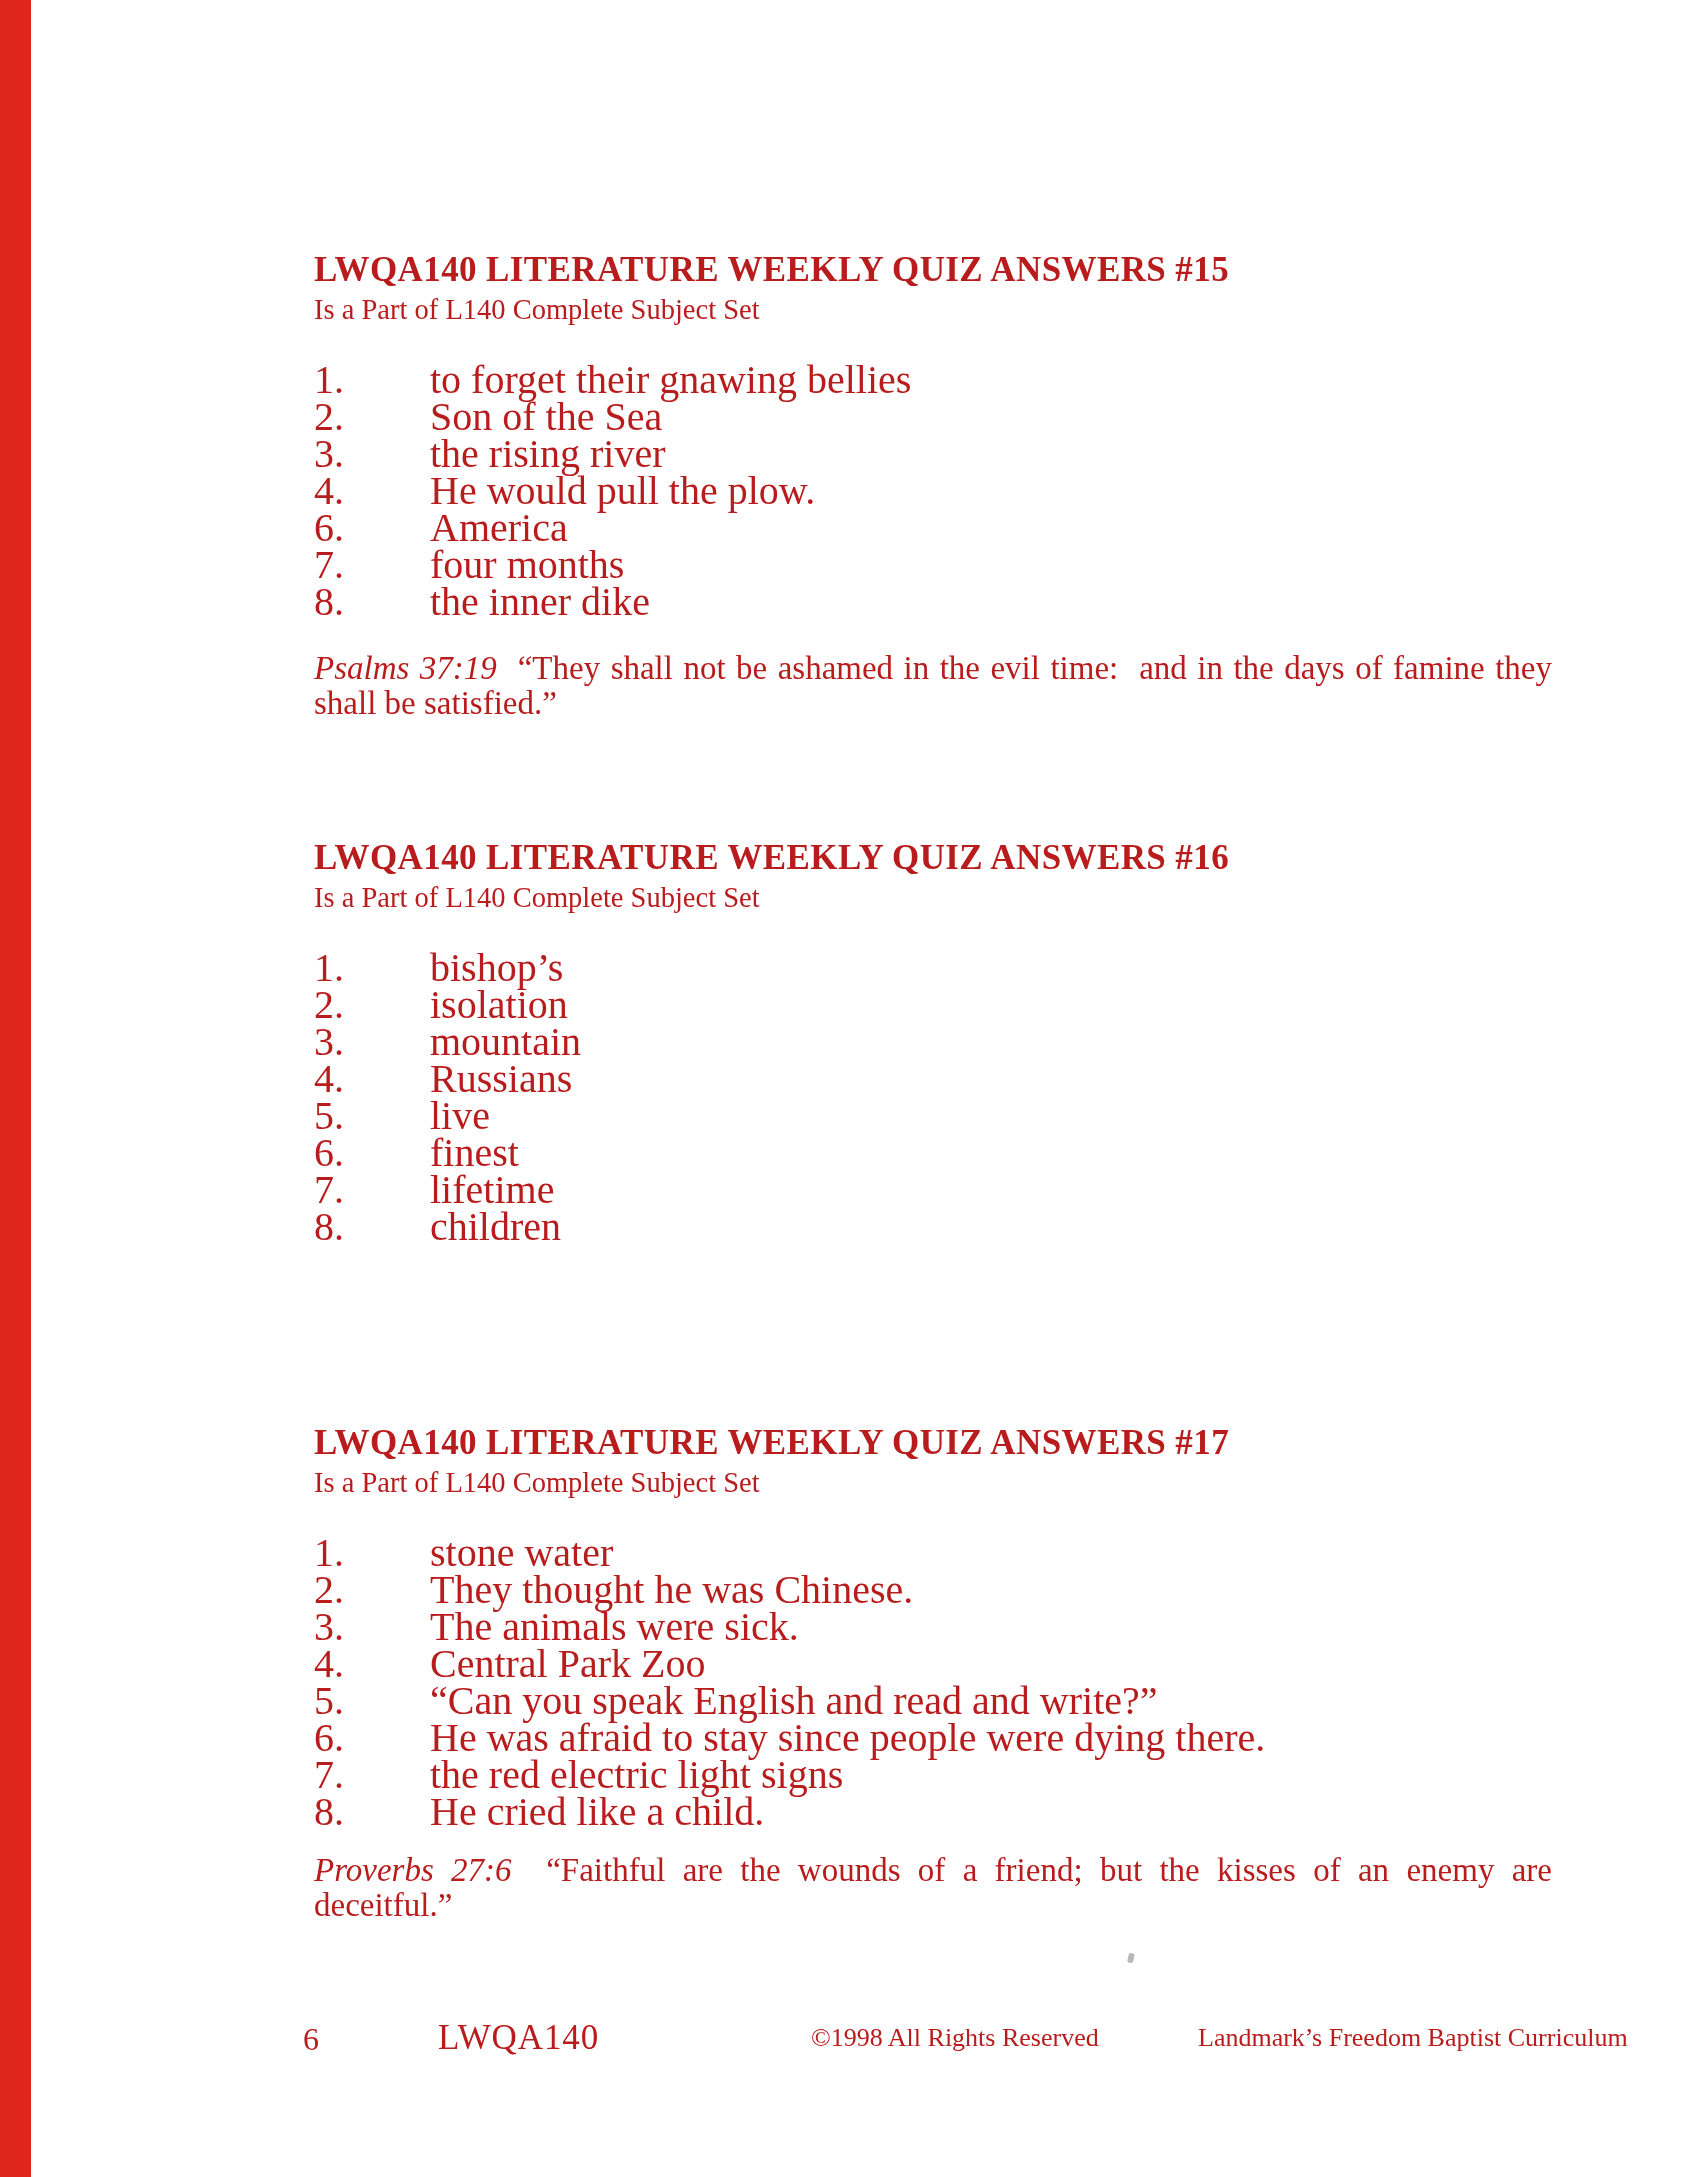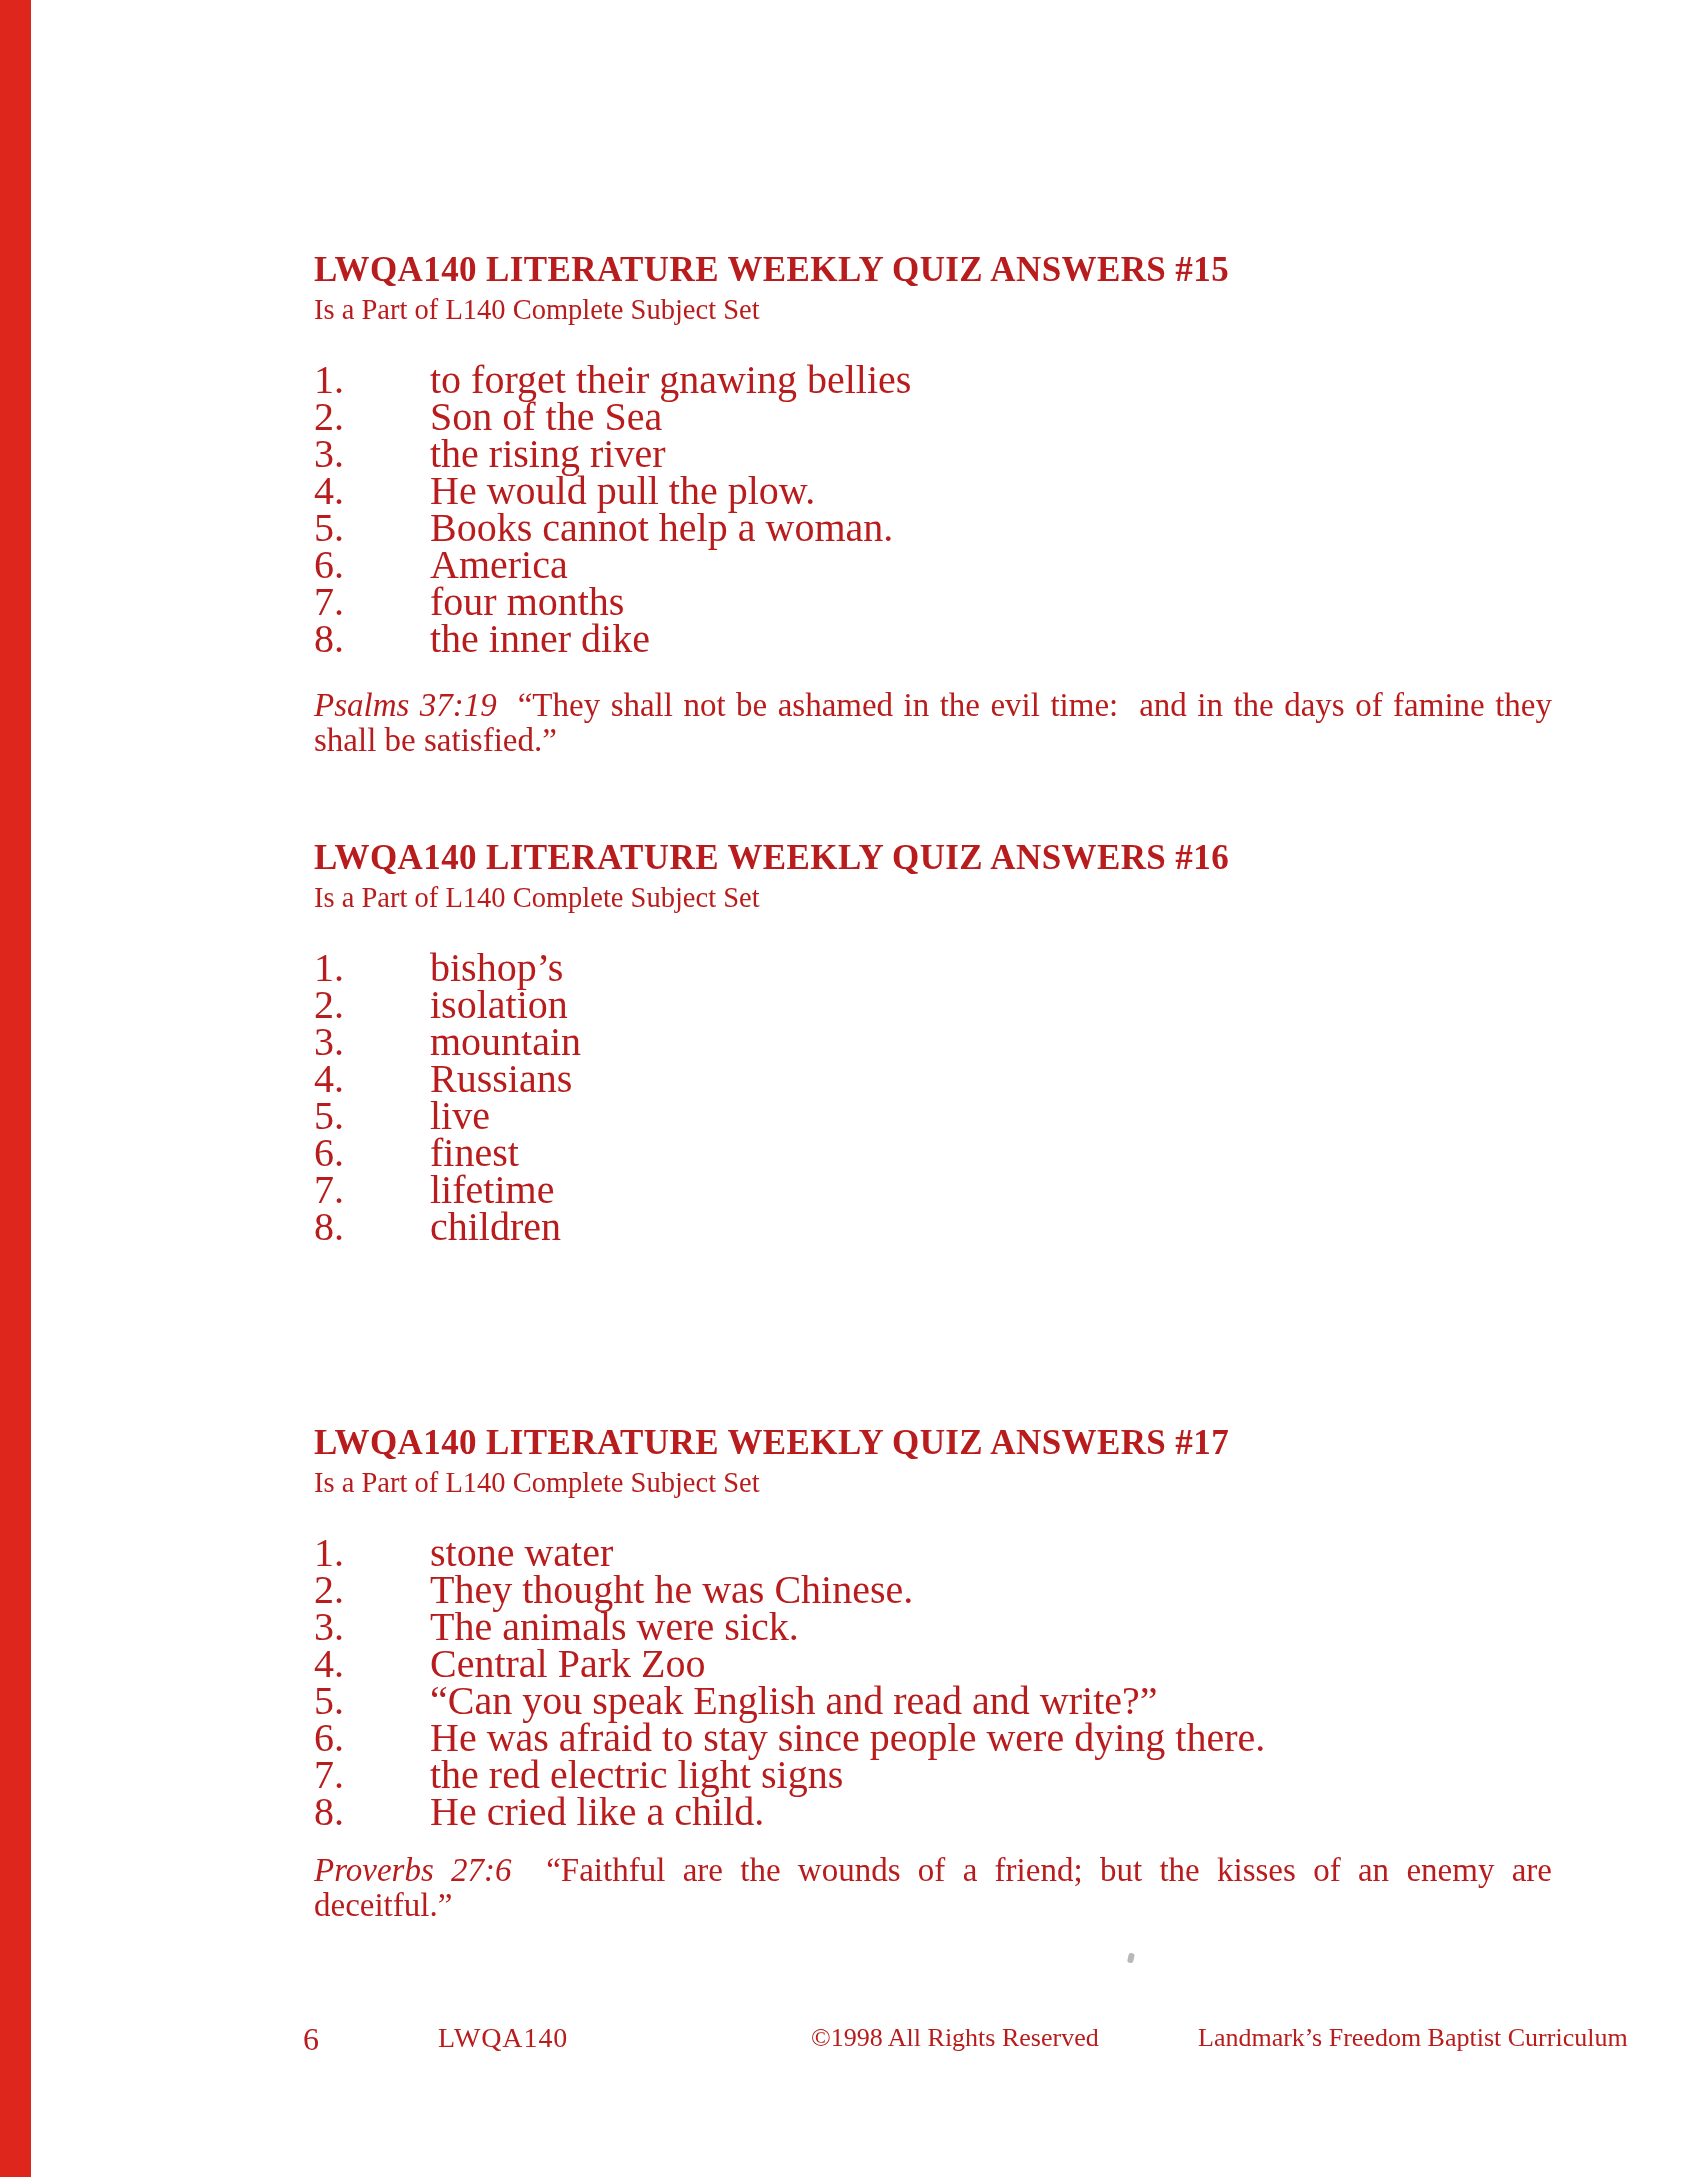--- a/index.html
+++ b/index.html
@@ -35,21 +35,21 @@
   }
   .quote{
     margin:31px 0 0 0;font-size:33px;line-height:35px;
     text-align:justify;white-space:pre-wrap;
   }
   .quote.tight{margin-top:22.5px;}
   .quote em{font-style:italic;}
   .footer{position:absolute;left:0;top:0;width:1683px;height:0;}
   .footer span{position:absolute;white-space:nowrap;}
   .page-number{left:303px;top:2022px;font-size:32px;line-height:35px;}
-  .footer-code{left:438px;top:2024px;font-size:28px;line-height:28px;letter-spacing:0.9px;}
+  .footer-code{left:438px;top:2024px;font-size:35px;line-height:28px;letter-spacing:0.9px;}
   .footer-copyright{left:811px;top:2024px;font-size:26px;line-height:28px;}
   .footer-curriculum{left:1198px;top:2024px;font-size:26px;line-height:28px;}
   .artifact{
     position:absolute;left:1128px;top:1953px;width:6px;height:9.5px;
     background:#9a9a9a;border-radius:2.6px;transform:rotate(12deg);opacity:0.7;
   }
 </style>
 </head>
 <body>
 
@@ -58,21 +58,20 @@
   <div class="stripe" style="background: rgb(223, 38, 29);"></div>
 
   <div class="section" style="top:251px">
     <h2 class="sec-title">LWQA140 LITERATURE WEEKLY QUIZ ANSWERS #15</h2>
     <p class="sec-subtitle">Is a Part of L140 Complete Subject Set</p>
     <ol class="answers">
         <li><span class="num">1.</span><span class="txt">to forget their gnawing bellies</span></li>
         <li><span class="num">2.</span><span class="txt">Son of the Sea</span></li>
         <li><span class="num">3.</span><span class="txt">the rising river</span></li>
         <li><span class="num">4.</span><span class="txt">He would pull the plow.</span></li>
-        <li><span class="num">5.</span><span class="txt">Books cannot help a woman.</span></li>
         <li><span class="num">6.</span><span class="txt">America</span></li>
         <li><span class="num">7.</span><span class="txt">four months</span></li>
         <li><span class="num">8.</span><span class="txt">the inner dike</span></li>
       </ol>
     <p class="quote"><em>Psalms 37:19</em><span>  “They shall not be ashamed in the evil time:  and in the days of famine they shall be satisfied.”</span></p>
   </div>
 
   <div class="section" style="top:839px">
     <h2 class="sec-title">LWQA140 LITERATURE WEEKLY QUIZ ANSWERS #16</h2>
     <p class="sec-subtitle">Is a Part of L140 Complete Subject Set</p>

